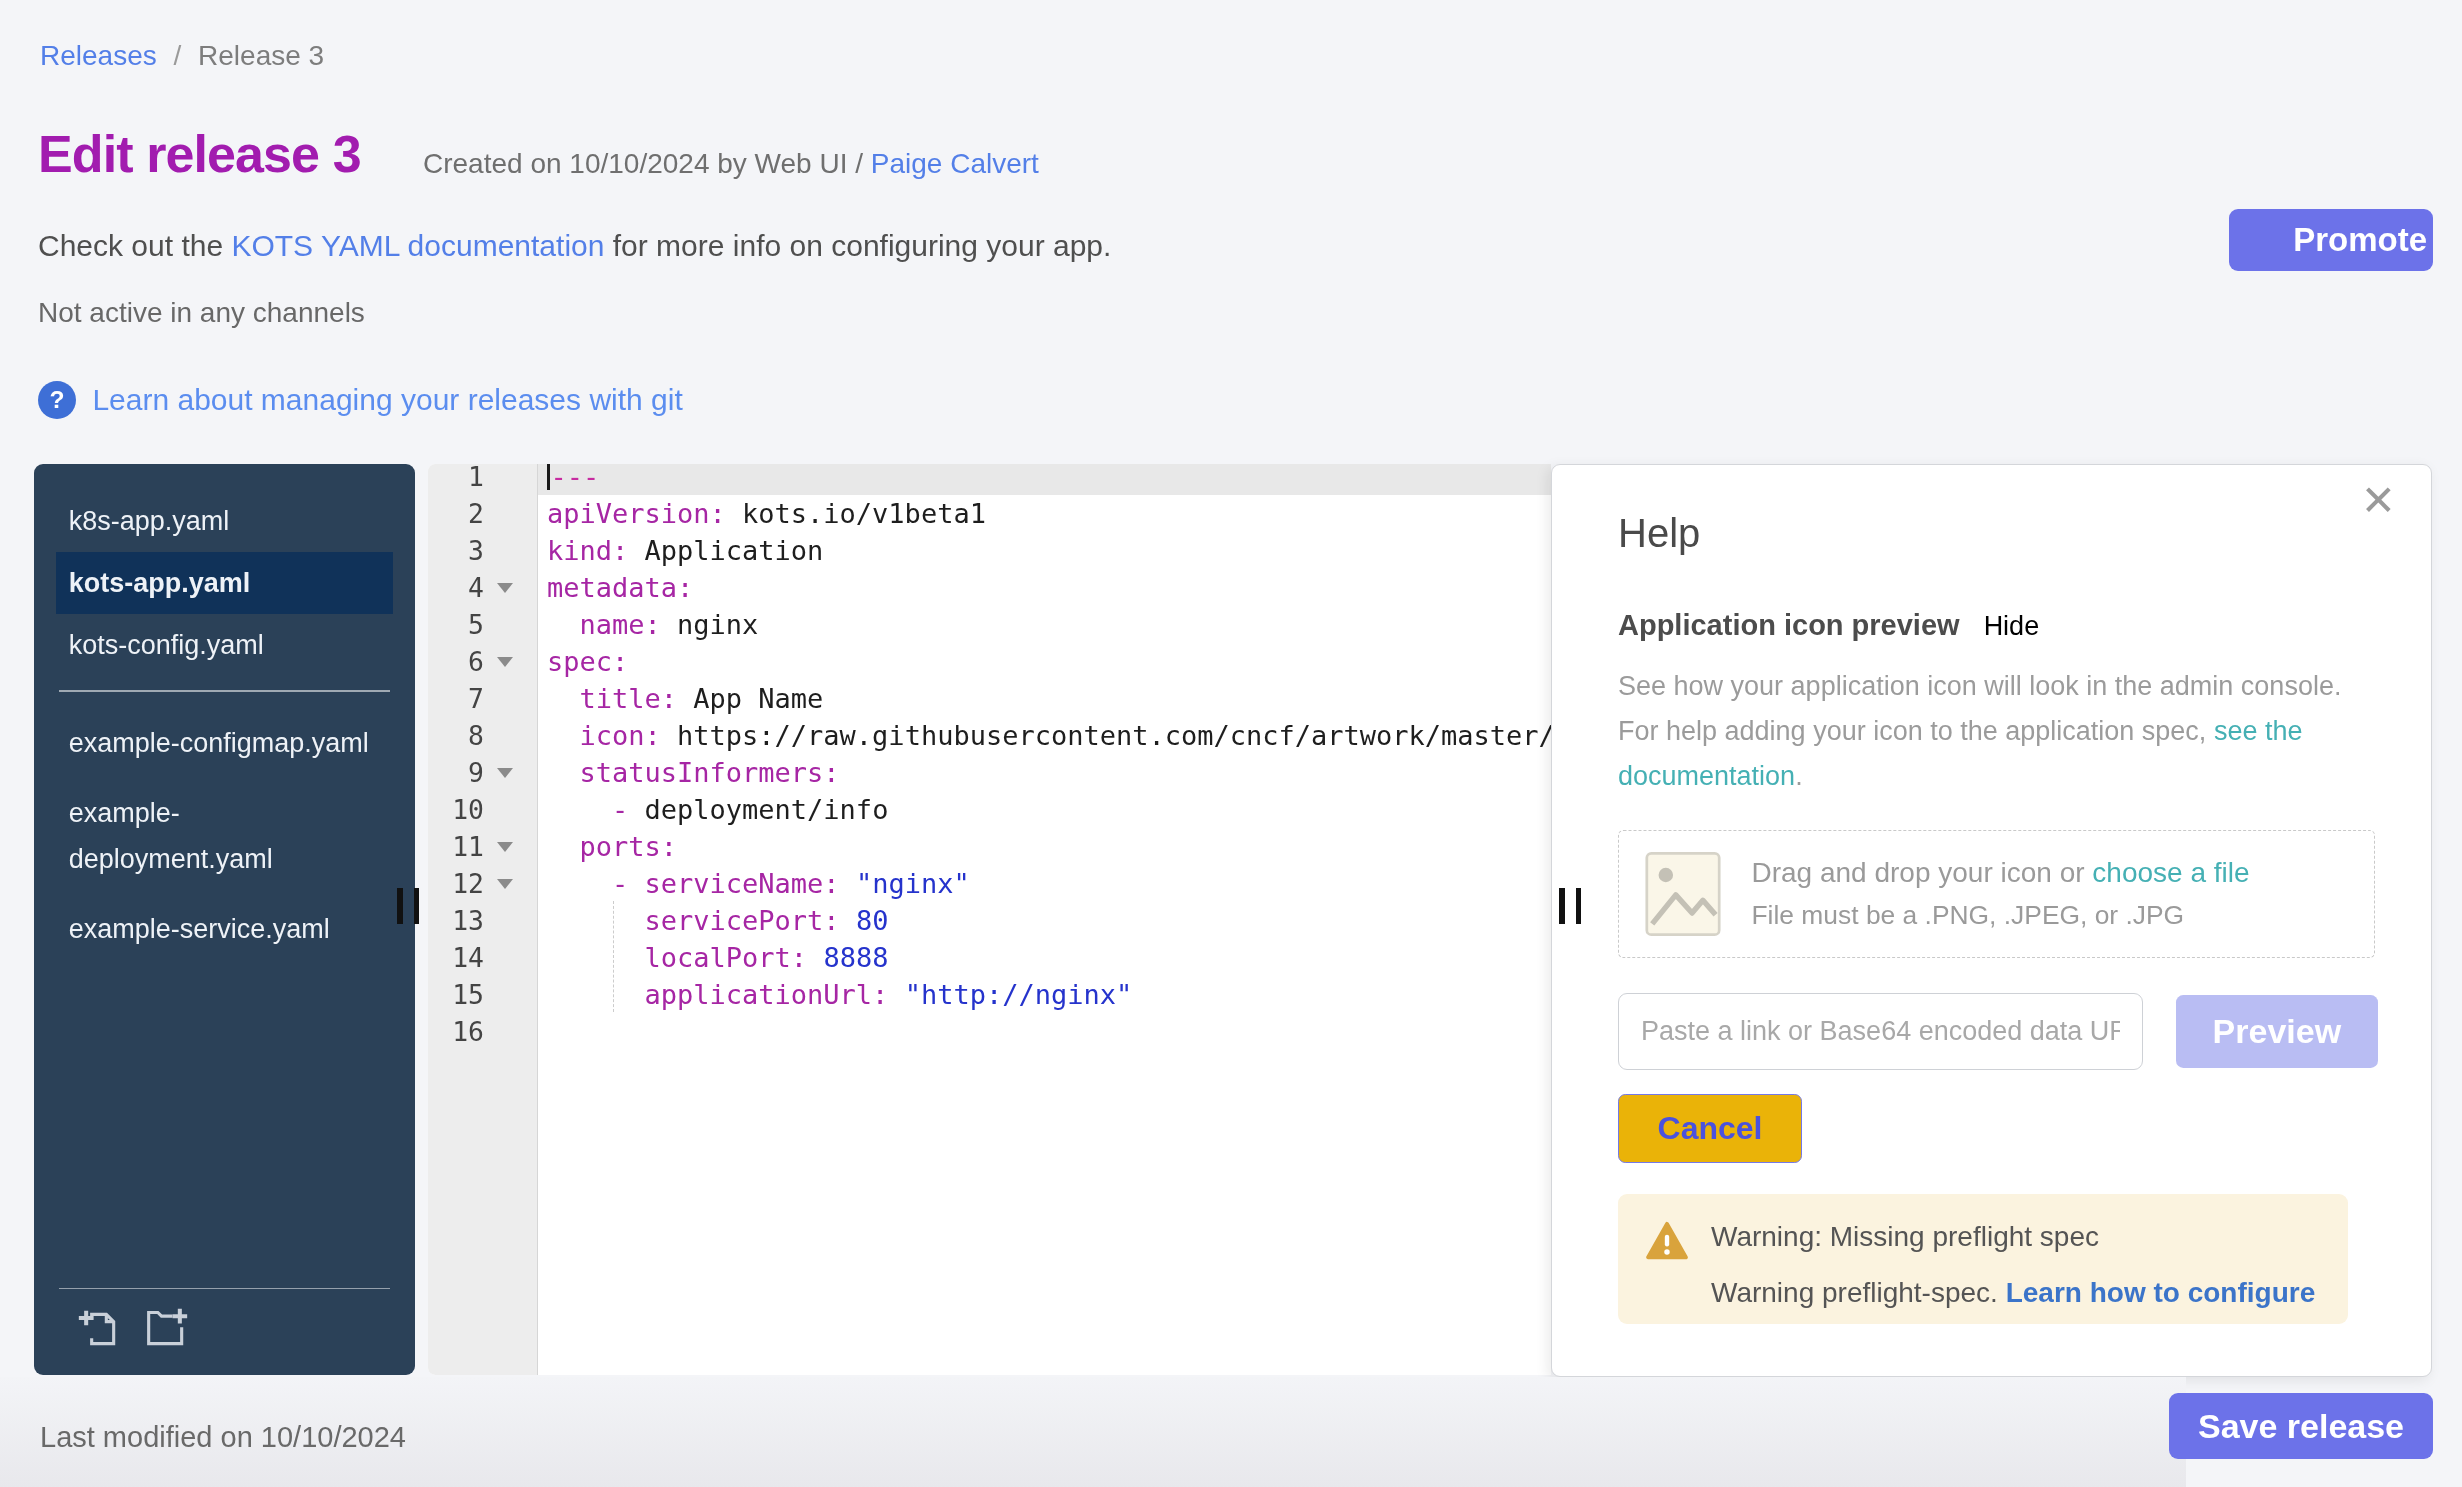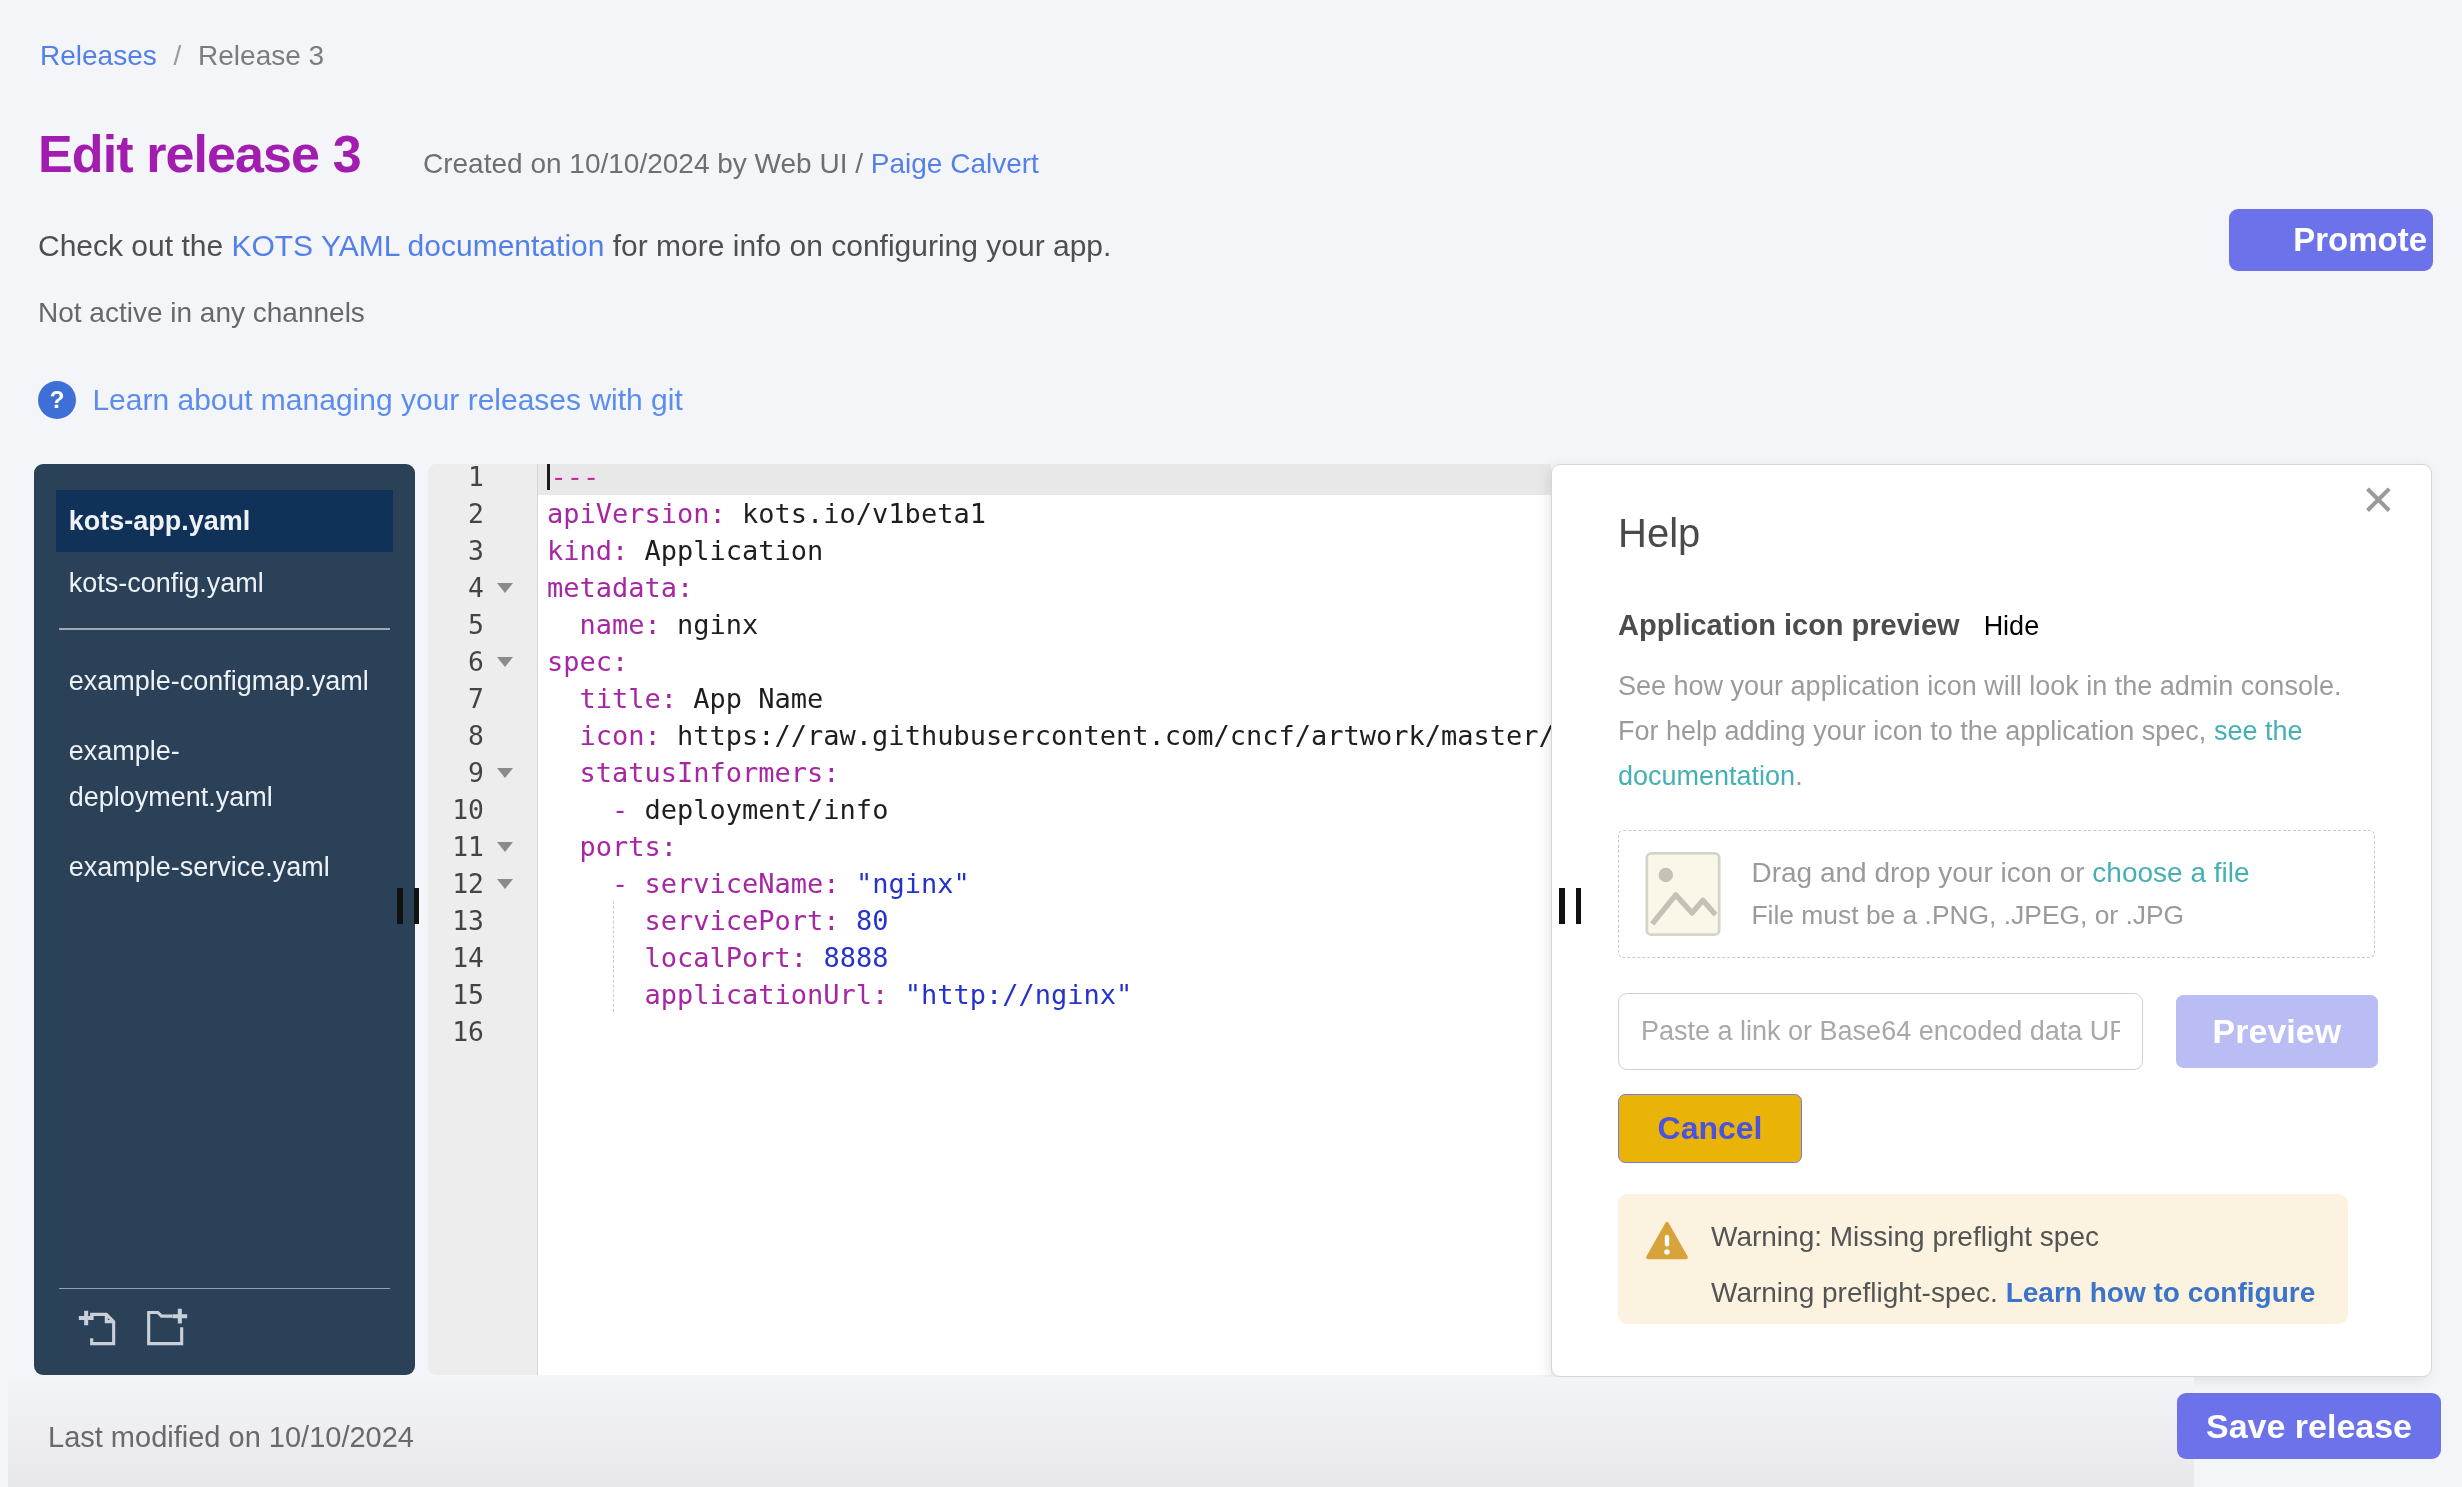--- a/index.html
+++ b/index.html
@@ -88,21 +88,21 @@
   .cancel-btn{margin-top:24px;width:184px;height:69px;background:#eab308;border:1.8px solid #7479e9;border-radius:7.3px;
        color:#4a52de;font-size:32px;font-weight:bold;cursor:pointer;font-family:"Liberation Sans",sans-serif;}
   .warning-box{margin-top:31px;width:703px;background:#fbf3df;border-radius:9px;padding:27px 0 14.6px 27px;}
   .warn-row{display:flex;align-items:flex-start;}
   .warn-texts{margin-left:22px;}
   .warn-line1{font-size:28px;color:#545454;}
   .warn-line2{font-size:28px;color:#545454;margin-top:24px;}
   .warn-link{color:#3b74c9;font-weight:bold;cursor:pointer;}
 
   
-  .bottom-bar{position:absolute;left:8px;top:1377px;width:2186px;height:111px;
+  .bottom-bar{position:absolute;left:0;top:1377px;width:2186px;height:111px;
        background:linear-gradient(180deg,#f3f4f7 0%,#e8e8ec 100%);}
   .last-modified{position:absolute;left:40px;top:44px;font-size:29px;color:#696969;}
   .save-btn{position:absolute;left:2169px;top:16.4px;width:264px;height:66px;background:#6c72e9;border:none;
        border-radius:9px;color:#fff;font-size:34px;font-weight:bold;cursor:pointer;
        font-family:"Liberation Sans",sans-serif;}
 </style>
 </head>
 <body>
 
 <div class="page">
@@ -126,20 +126,21 @@
 
   <button class="promote-btn">Promote</button>
 
   <div class="git-row">
     <div class="q-icon">?</div>
     <span class="git-link">Learn about managing your releases with git</span>
   </div>
 
   <div class="sidebar">
     <div class="file-list-top">
+        <div class="file-item">k8s-app.yaml</div>
         <div class="file-item selected">kots-app.yaml</div>
         <div class="file-item">kots-config.yaml</div>
       </div>
     <div class="side-divider"></div>
     <div class="file-list-bottom">
         <div class="file-item wrapped">example-configmap.yaml</div>
         <div class="file-item wrapped">example-deployment.yaml</div>
         <div class="file-item wrapped">example-service.yaml</div>
       </div>
     <div class="sidebar-bottom">

